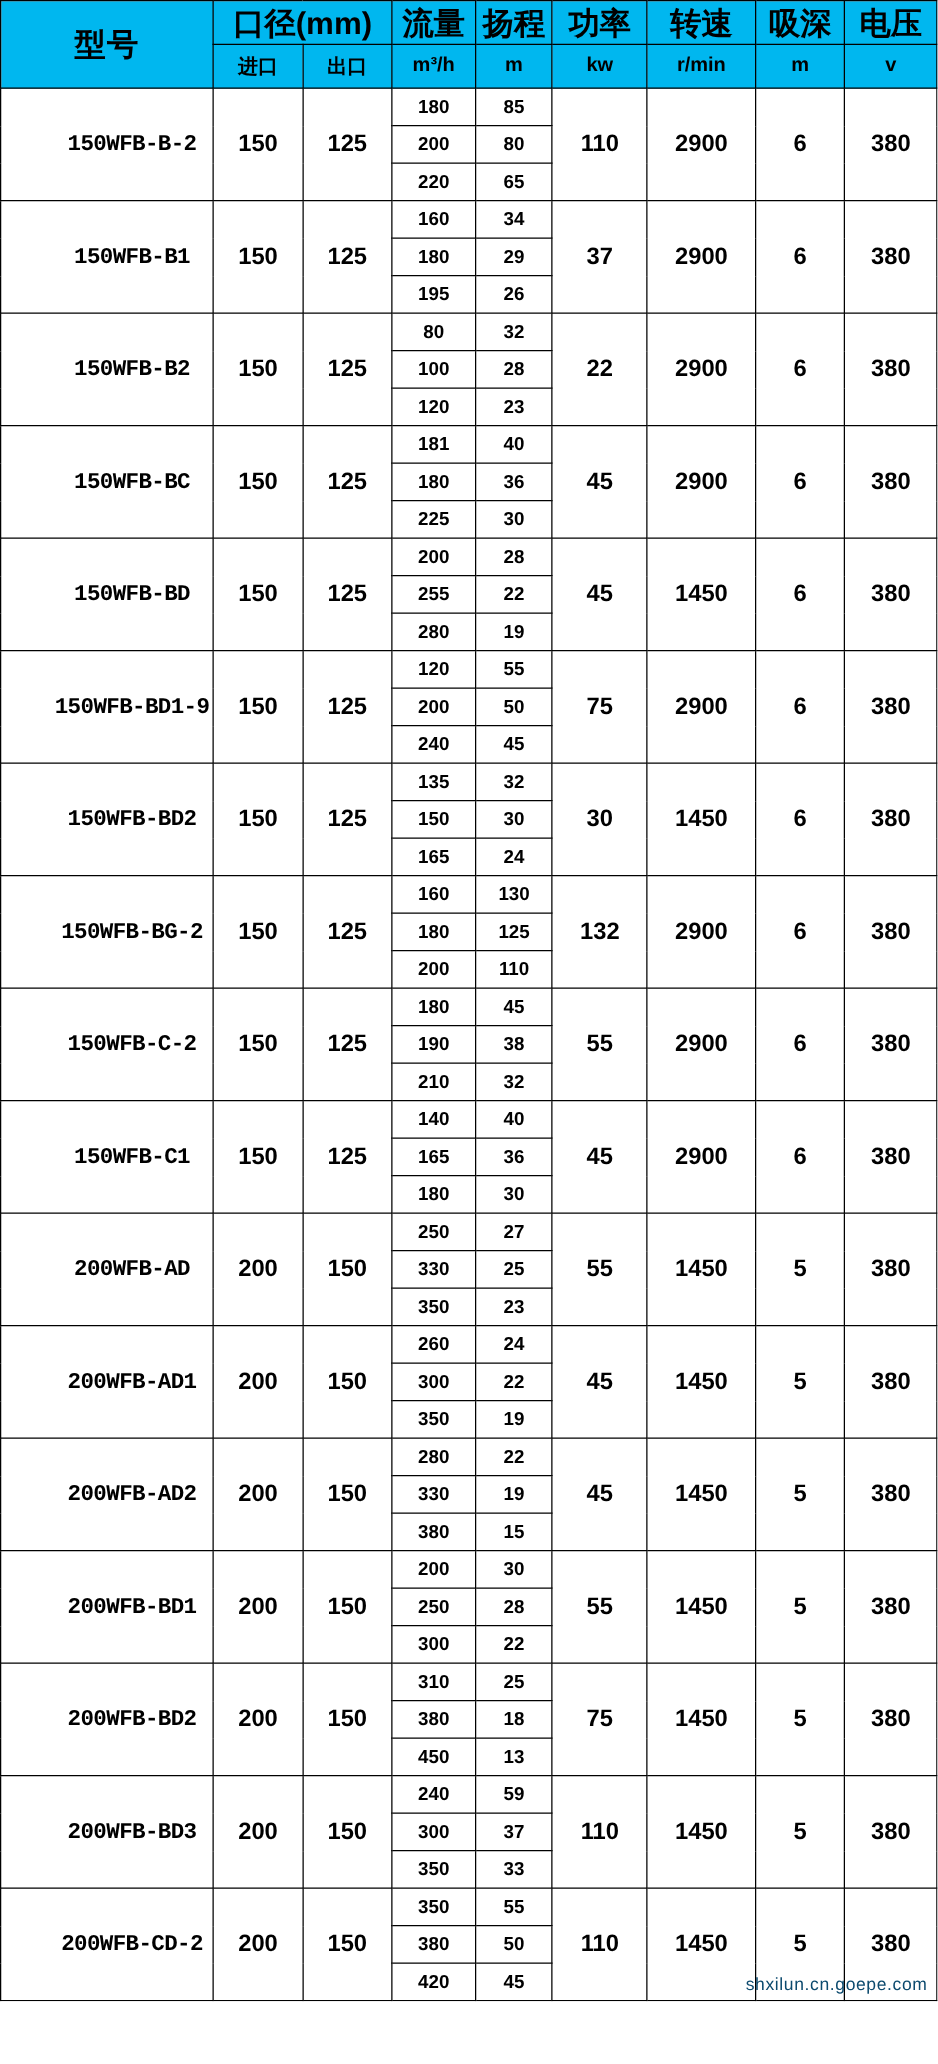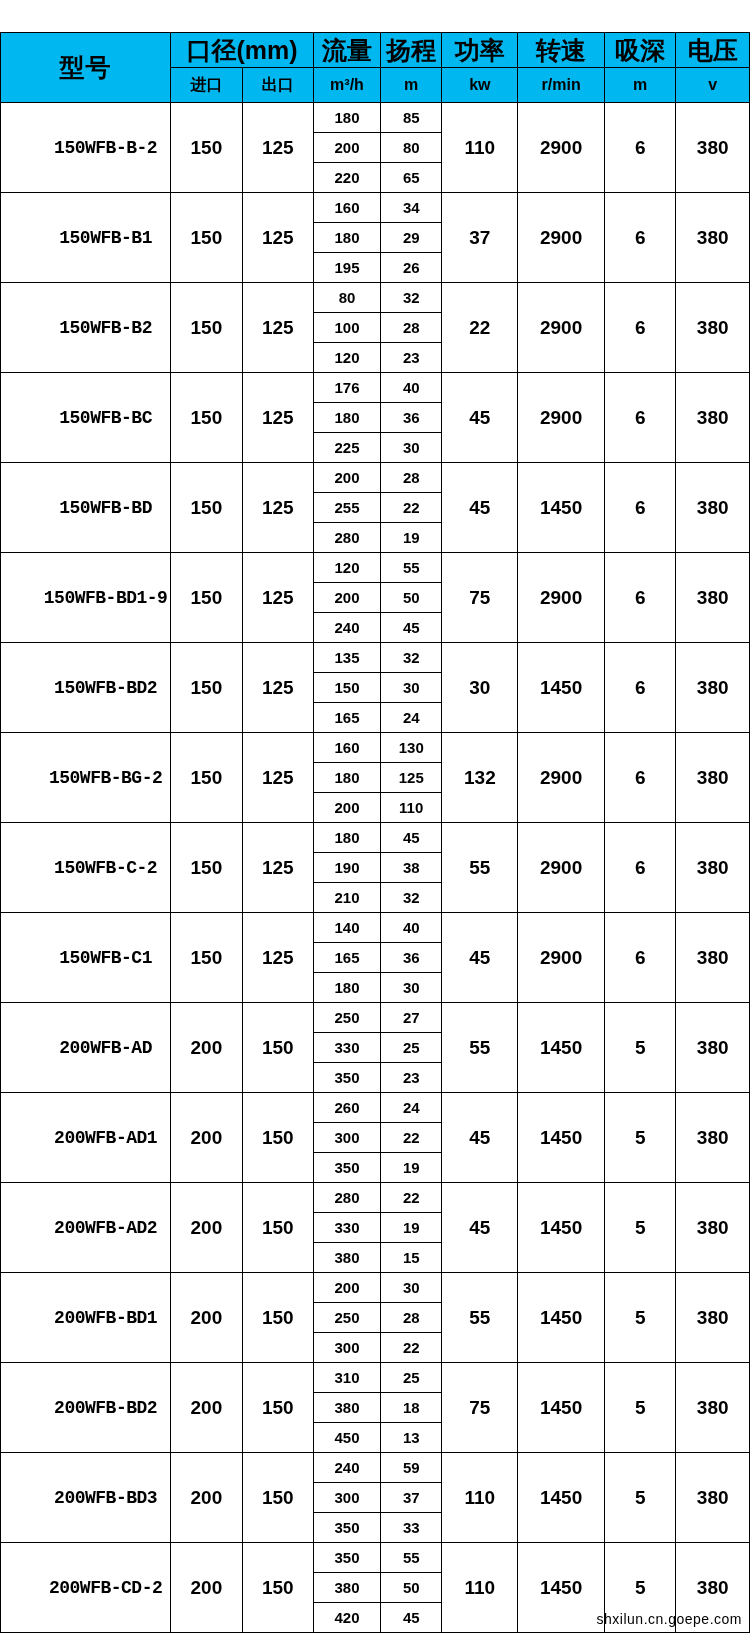--- a/index.html
+++ b/index.html
@@ -66,25 +66,25 @@
     font-size: 15px;
     height: 29px;
     font-weight: bold;
   }
   tbody tr { height: 29px; }
   .watermark-text {
     position: absolute;
     right: 8px;
     bottom: 6px;
     font-size: 14px;
-    color: #000000;
+    color: #0c4a6e;
     font-family: "Liberation Sans", sans-serif;
     letter-spacing: 0.5px;
   }
-  .wrap { position: relative; margin-top: 32px; }
+  .wrap { position: relative; }
 </style>
 </head>
 <body>
 
 <div class="wrap">
 <table class="spec-table">
   <colgroup>
     <col class="c-model">
         <col class="c-in">
         <col class="c-out">
@@ -172,21 +172,21 @@
           <td class="sub">28</td>
         </tr>
         <tr>
           <td class="sub">120</td>
           <td class="sub">23</td>
         </tr>
         <tr>
           <td class="model" rowspan="3">150WFB-BC</td>
           <td class="" rowspan="3">150</td>
           <td class="" rowspan="3">125</td>
-          <td class="sub">176</td>
+          <td class="sub">181</td>
           <td class="sub">40</td>
           <td rowspan="3">45</td>
           <td rowspan="3">2900</td>
           <td rowspan="3">6</td>
           <td rowspan="3">380</td>
         </tr>
         <tr>
           <td class="sub">180</td>
           <td class="sub">36</td>
         </tr>

